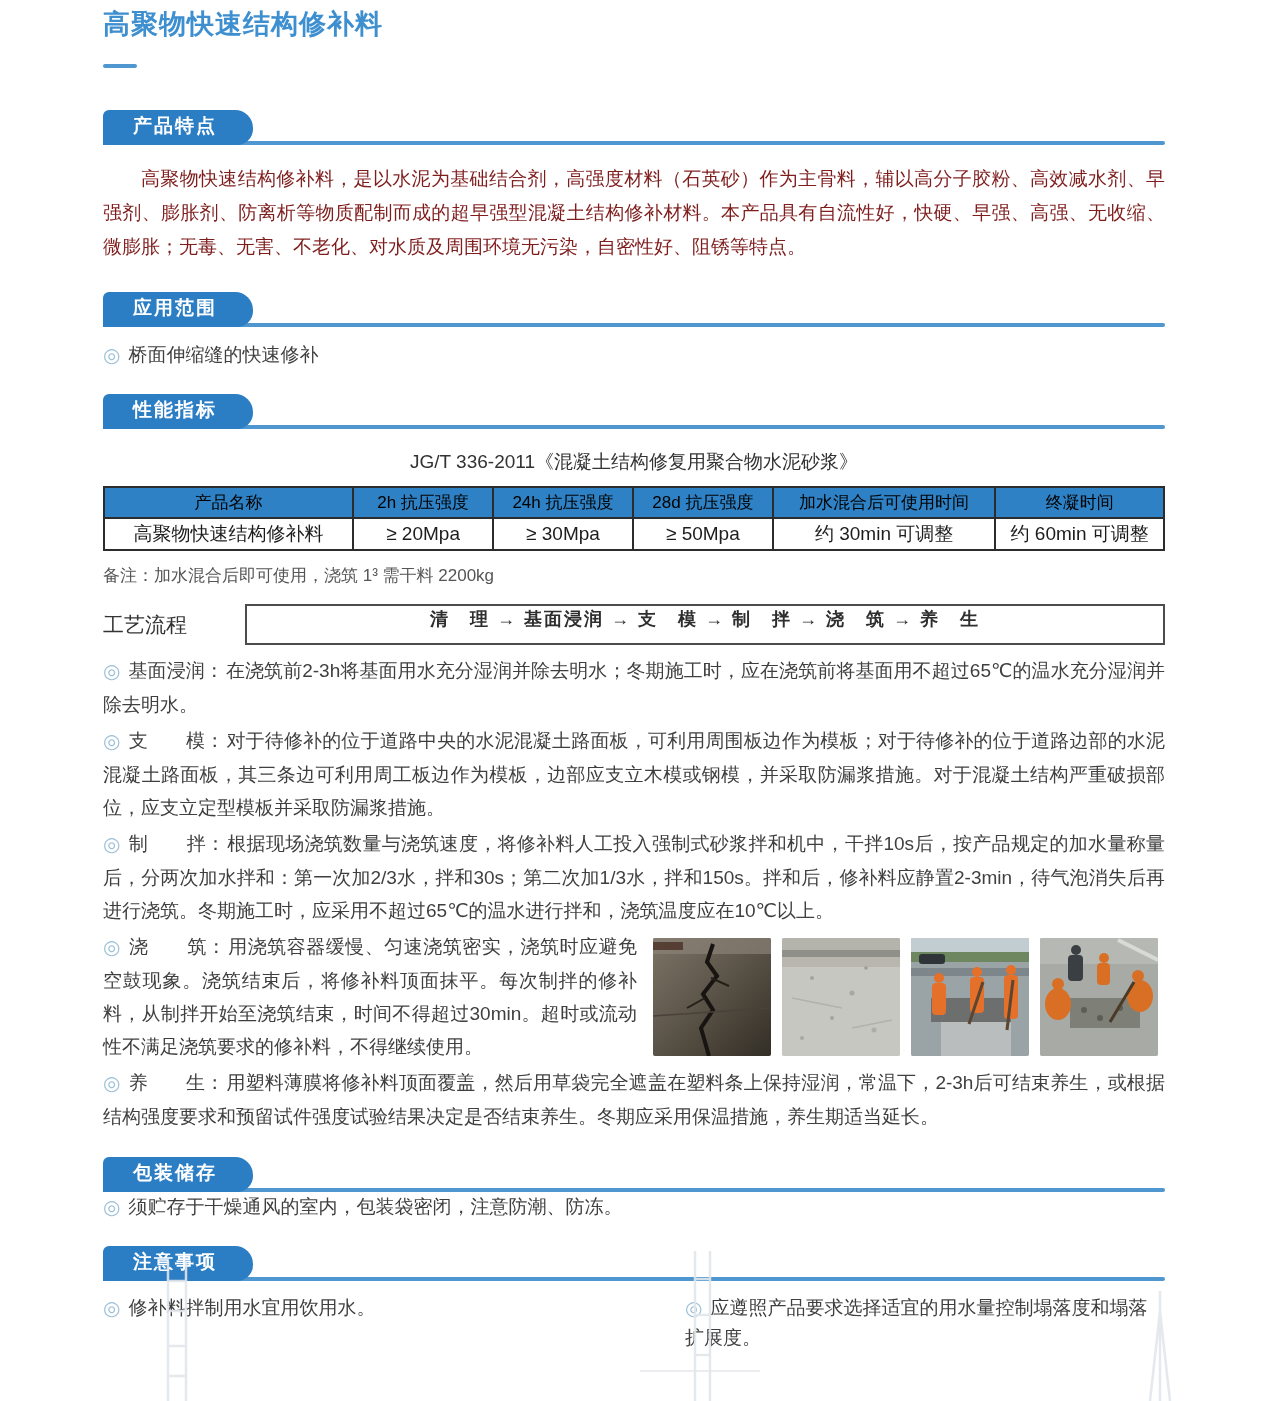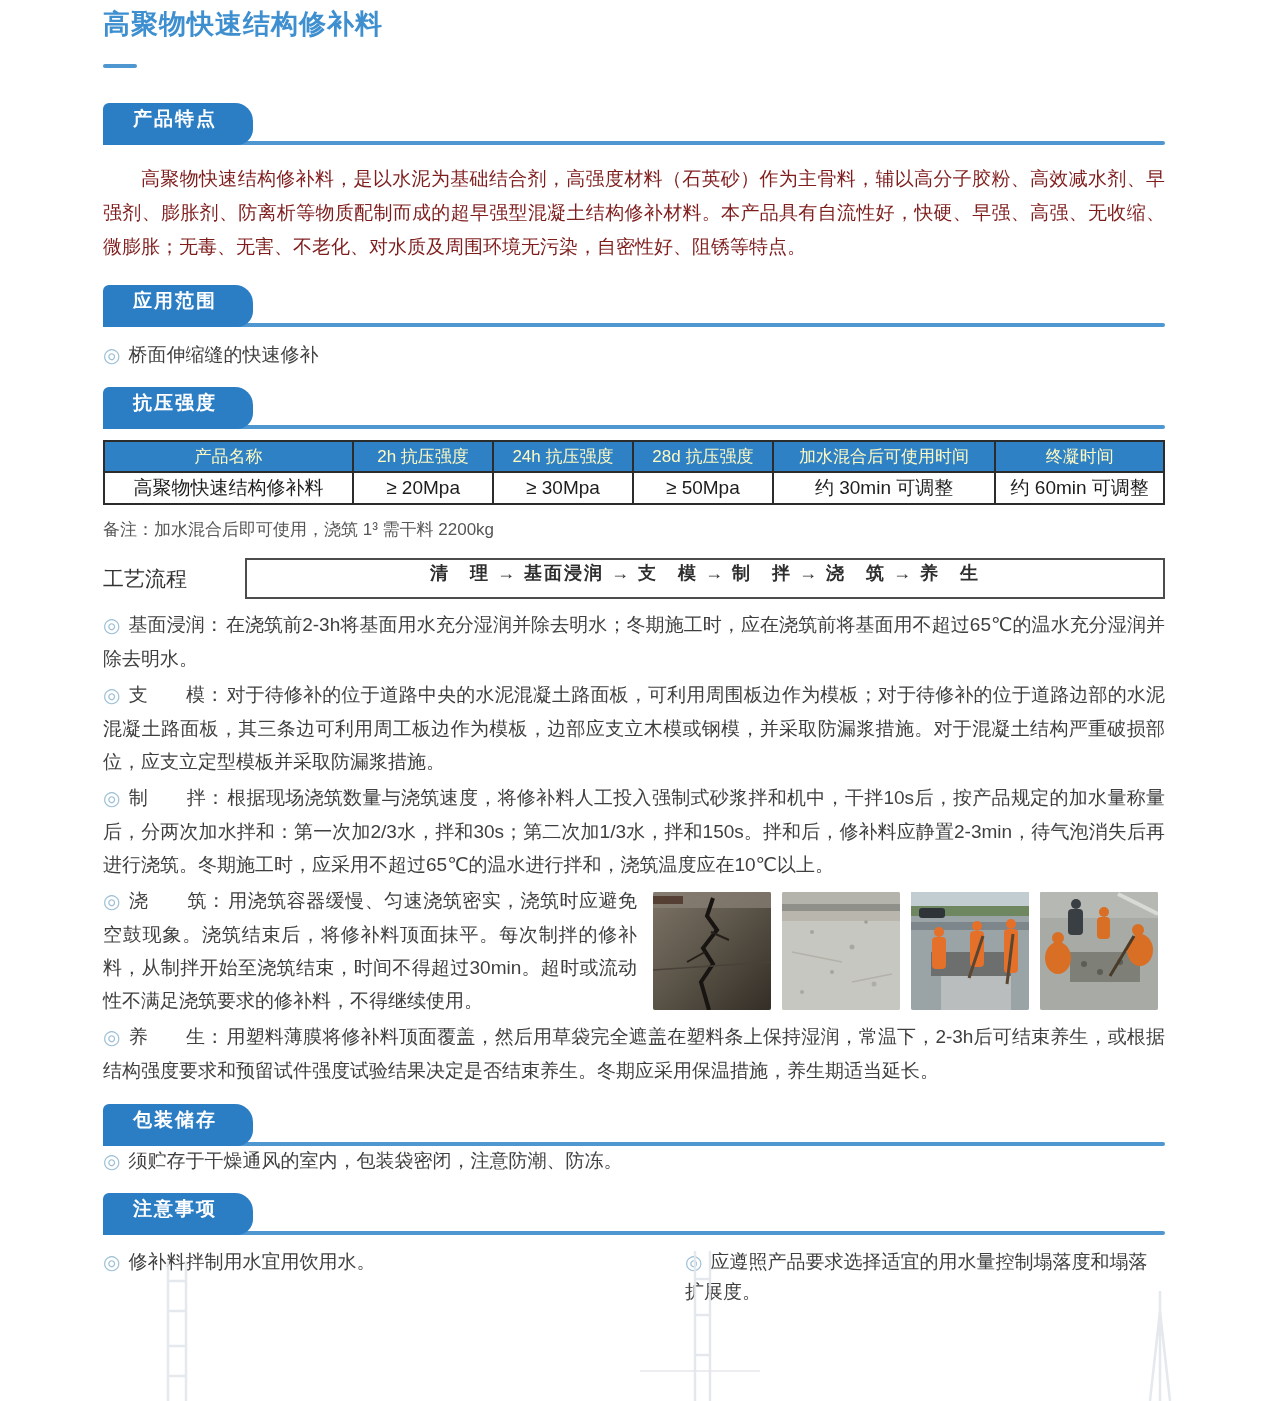--- a/index.html
+++ b/index.html
@@ -12,21 +12,21 @@
   .page { position:relative; width:1279px; height:1401px; padding:6px 114px 0 103px; }
 
   
   .page-title { font-size:27px; font-weight:bold; color:#3e8fd0; letter-spacing:1px; }
   .title-dash { width:34px; height:4px; background:#4e97d1; margin-top:22px; border-radius:2px; }
 
   
   .sec-head { position:relative; height:33px; }
   .sec-rule { position:absolute; left:0; right:0; bottom:0; height:4px; background:#4e97d1; border-radius:2px; }
   .sec-tab {
-    position:absolute; left:0; bottom:0; height:42px; min-width:150px;
+    position:absolute; left:0; bottom:0; height:35px; min-width:150px;
     background:#2b7dc4; color:#ffffff; font-size:19px; font-weight:bold;
     letter-spacing:2px; line-height:31px; text-align:center;
     padding:0 30px 0 24px; border-radius:6px 18px 16px 0;
   }
   .mt44 { margin-top:44px; }
   .mt30 { margin-top:30px; }
   .mt28 { margin-top:28px; }
   .mt26 { margin-top:26px; }
 
   
@@ -40,21 +40,21 @@
   .bullet-line { font-size:19px; line-height:30px; color:#3f3f3f; }
 
   .app-row { margin-top:15px; display:flex; }
   .app-row .bullet-item { font-size:19px; color:#3f3f3f; }
   .app-row .bullet-item.first { width:307px; }
 
   
   .std-caption { margin-top:20px; text-align:center; font-size:19px; color:#333; }
   .perf-table { width:100%; border-collapse:collapse; margin-top:11px; table-layout:fixed; }
   .perf-table th, .perf-table td { border:2px solid #2c2c2c; text-align:center; }
-  .perf-table th { background:#2e81c4; color:#fef9c3; font-size:17px; font-weight:500; height:31px; }
+  .perf-table th { background:#2e81c4; color:#000000; font-size:17px; font-weight:500; height:31px; }
   .perf-table td { font-size:19px; font-weight:500; color:#1c1c1c; height:32px; }
   .w1{width:23.5%}.w2{width:13.2%}.w3{width:13.2%}.w4{width:13.2%}.w5{width:21%}.w6{width:15.9%}
   .tbl-note { margin-top:13px; font-size:17px; color:#555; }
 
   
   .flow-row { margin-top:17px; display:flex; align-items:center; }
   .flow-label { font-size:21px; color:#333; width:142px; flex:none; }
   .flow-box {
     flex:1; border:2px solid #4c4c4c; height:41px; line-height:27px;
     text-align:center; font-size:18px; font-weight:bold; color:#2e2e2e; letter-spacing:2px;
@@ -98,22 +98,23 @@
       <div class="sec-tab">应用范围</div>
     </div>
     <div class="app-row">
       <div class="bullet-item first"><span class="bullet">◎</span><span>桥面伸缩缝的快速修补</span></div>
     </div>
   </section>
 
   <section>
     <div class="sec-head mt28">
       <div class="sec-rule"></div>
-      <div class="sec-tab">抗压强度</div>
-    </div>
+      <div class="sec-tab">性能指标</div>
+    </div>
+    <div class="std-caption">JG/T 336-2011《混凝土结构修复用聚合物水泥砂浆》</div>
     <table class="perf-table">
       <thead>
         <tr>
           <th class="w1">产品名称</th>
           <th class="w2">2h 抗压强度</th>
           <th class="w3">24h 抗压强度</th>
           <th class="w4">28d 抗压强度</th>
           <th class="w5">加水混合后可使用时间</th>
           <th class="w6">终凝时间</th>
         </tr>

